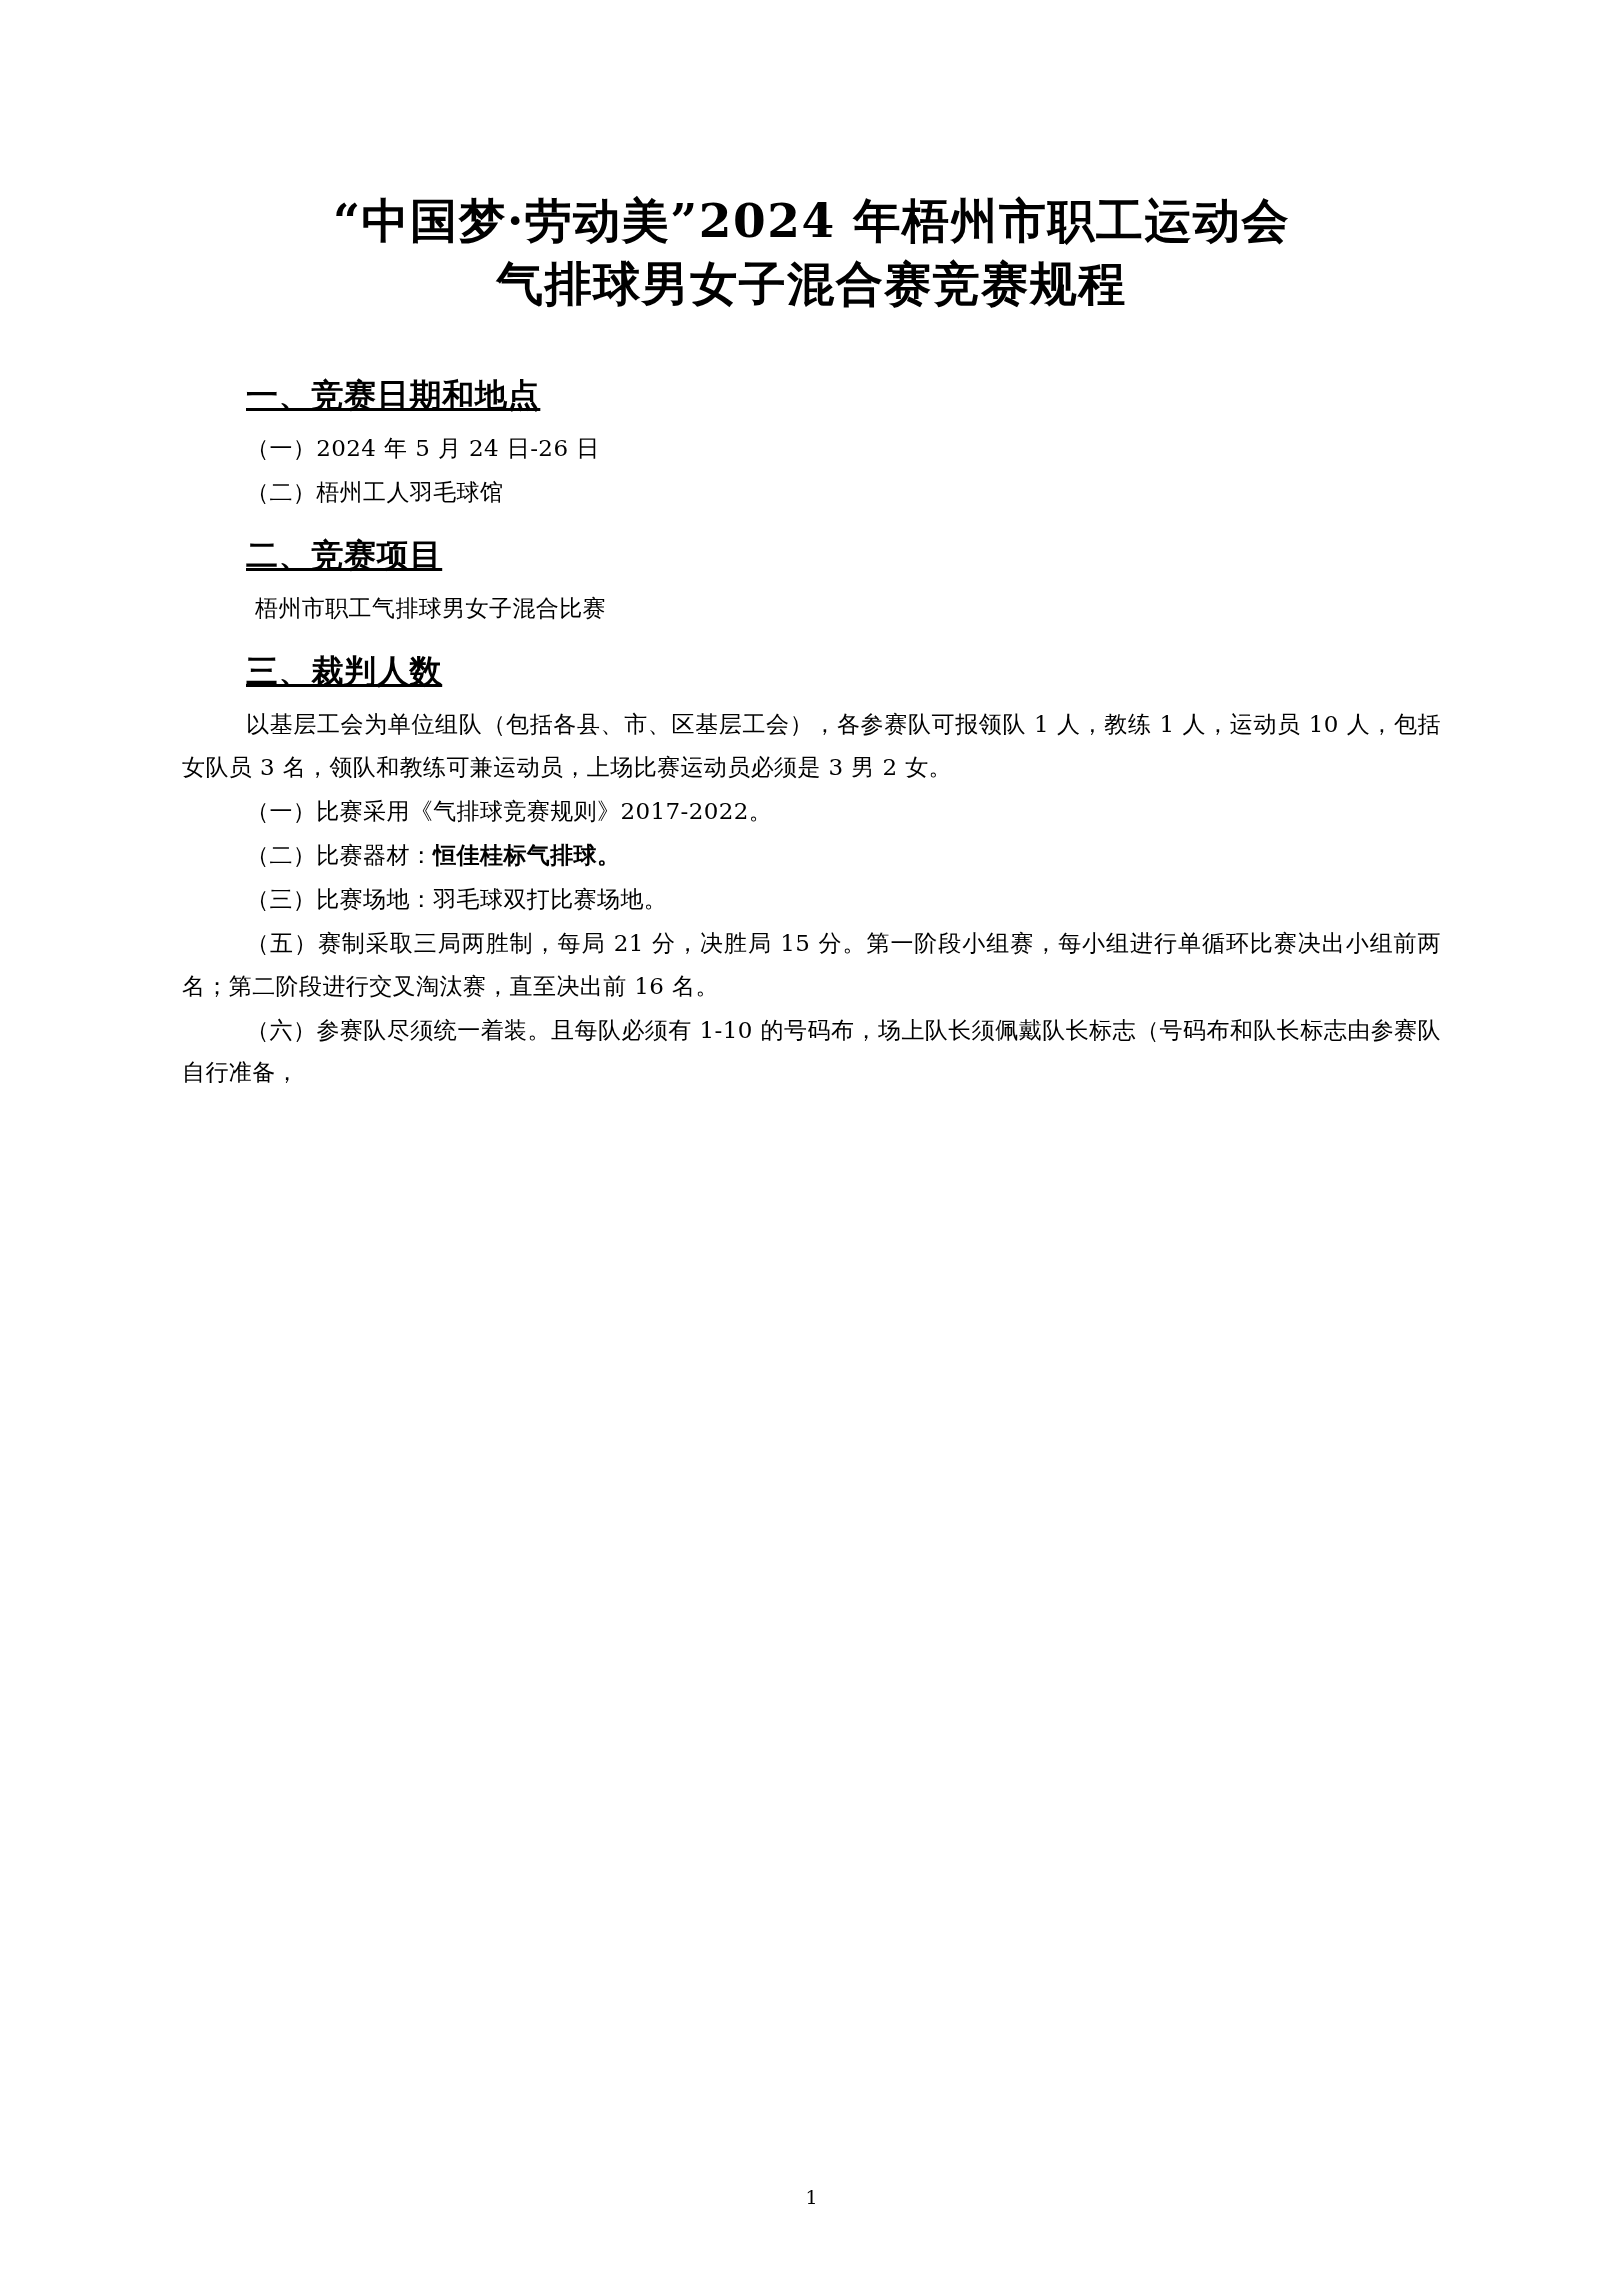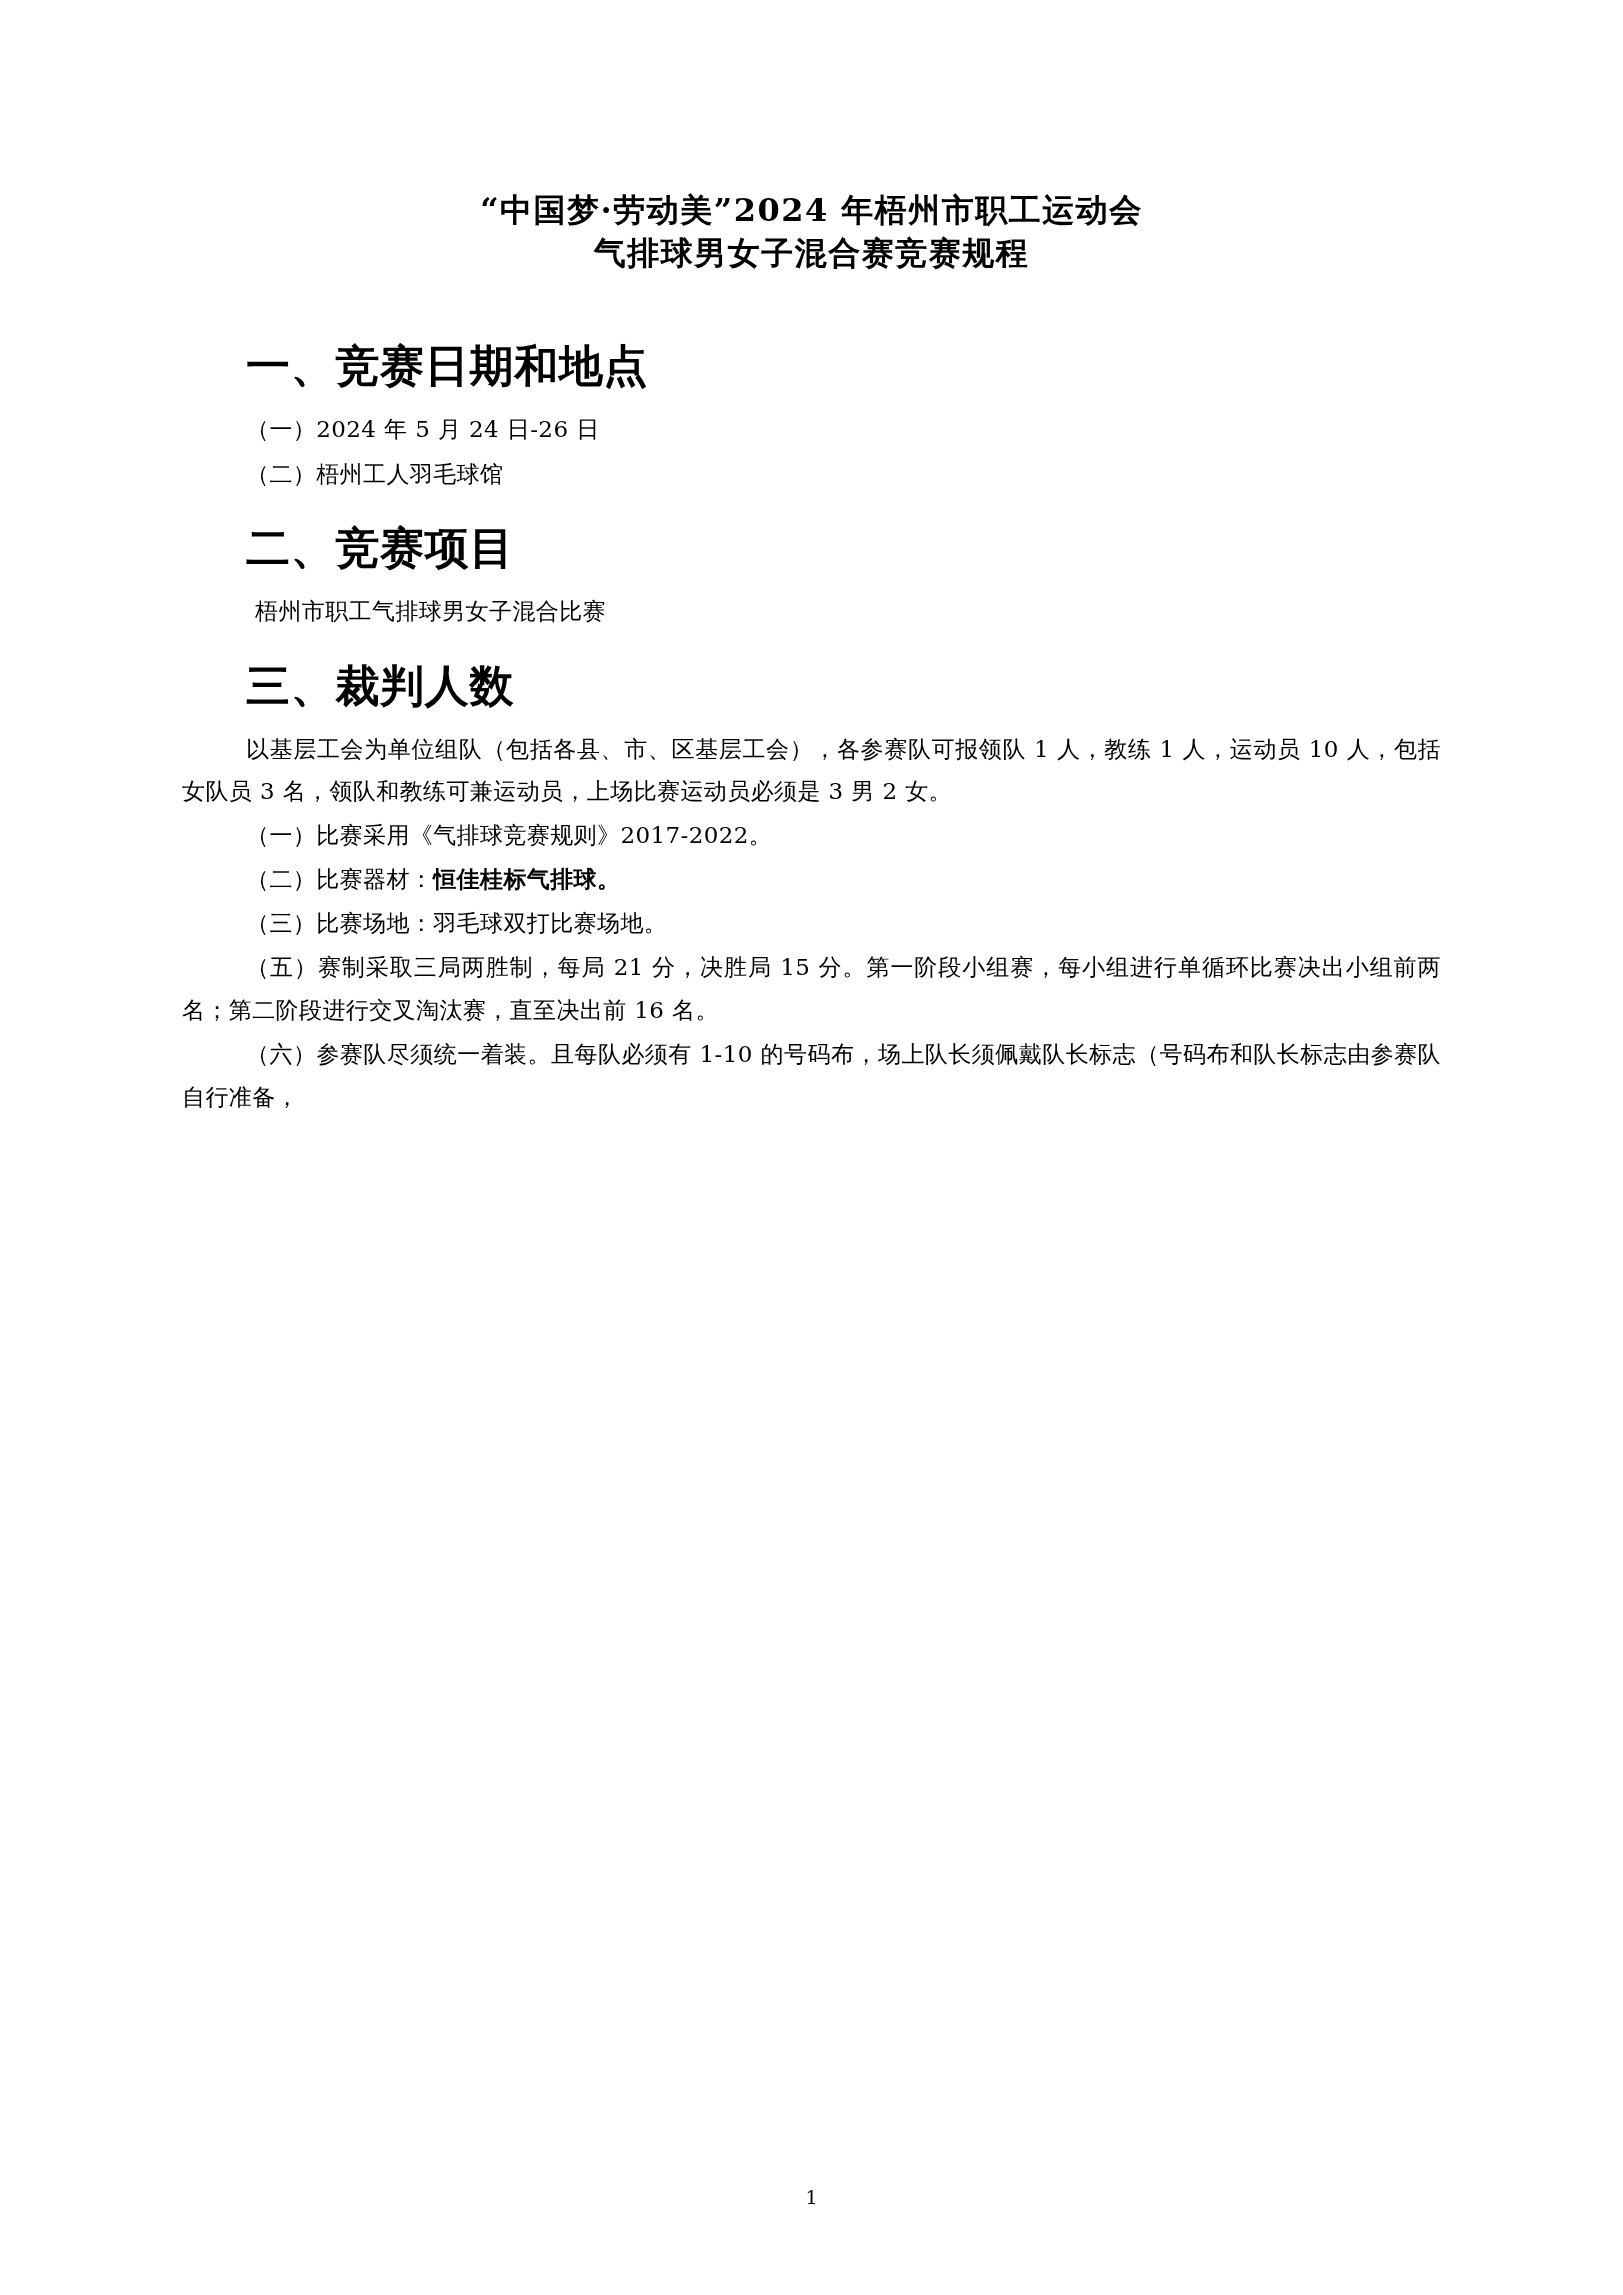--- a/index.html
+++ b/index.html
@@ -18,36 +18,37 @@
   .page {
     box-sizing: border-box;
     width: 1623px;
     height: 2295px;
     padding: 189px 182px 87px 182px;
     position: relative;
   }
   .doc-title {
     text-align: center;
     font-weight: bold;
-    font-size: 32px;
+    font-size: 47px;
     line-height: 1.35;
     letter-spacing: 1.5px;
     margin: 0 0 51px 0;
   }
   .doc-title .line {
     display: block;
     white-space: nowrap;
   }
   .section-heading {
     font-weight: bold;
-    font-size: 44px;
+    font-size: 32px;
     line-height: 1.8;
     margin: 13px 0 2.9px 0;
     text-indent: 64px;
     letter-spacing: 0.7px;
+    text-decoration: underline;
   }
   .para {
     font-size: 23px;
     line-height: 1.85;
     margin: 1.5px 0;
     text-indent: 64px;
     text-align: justify;
     text-justify: inter-ideograph;
     letter-spacing: 0.4px;
   }

